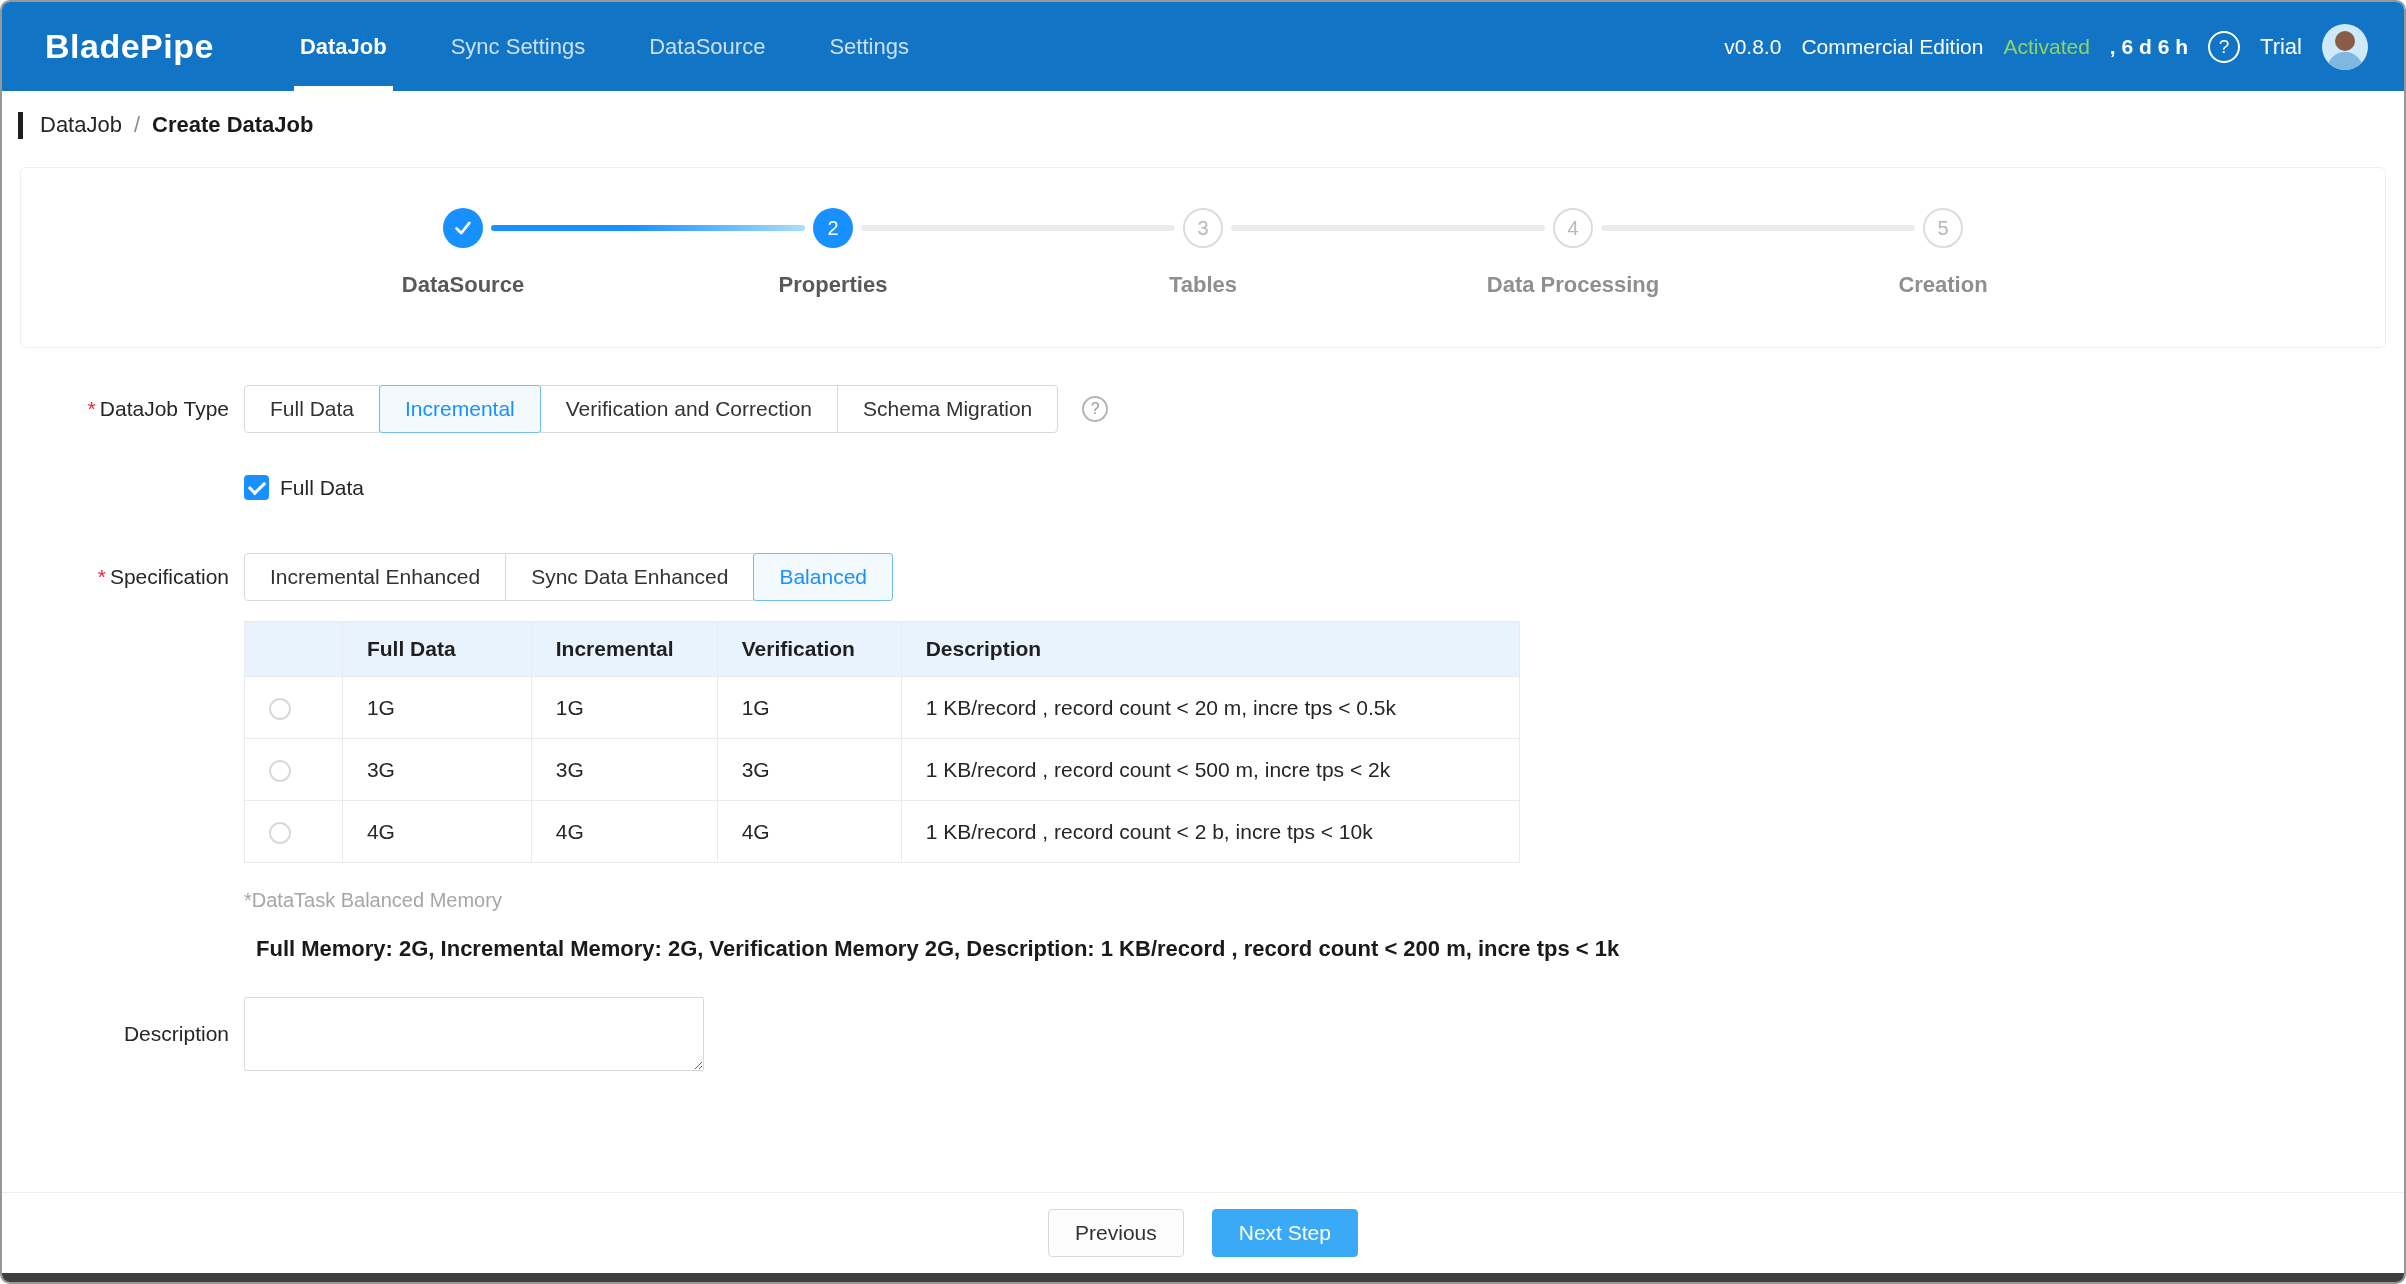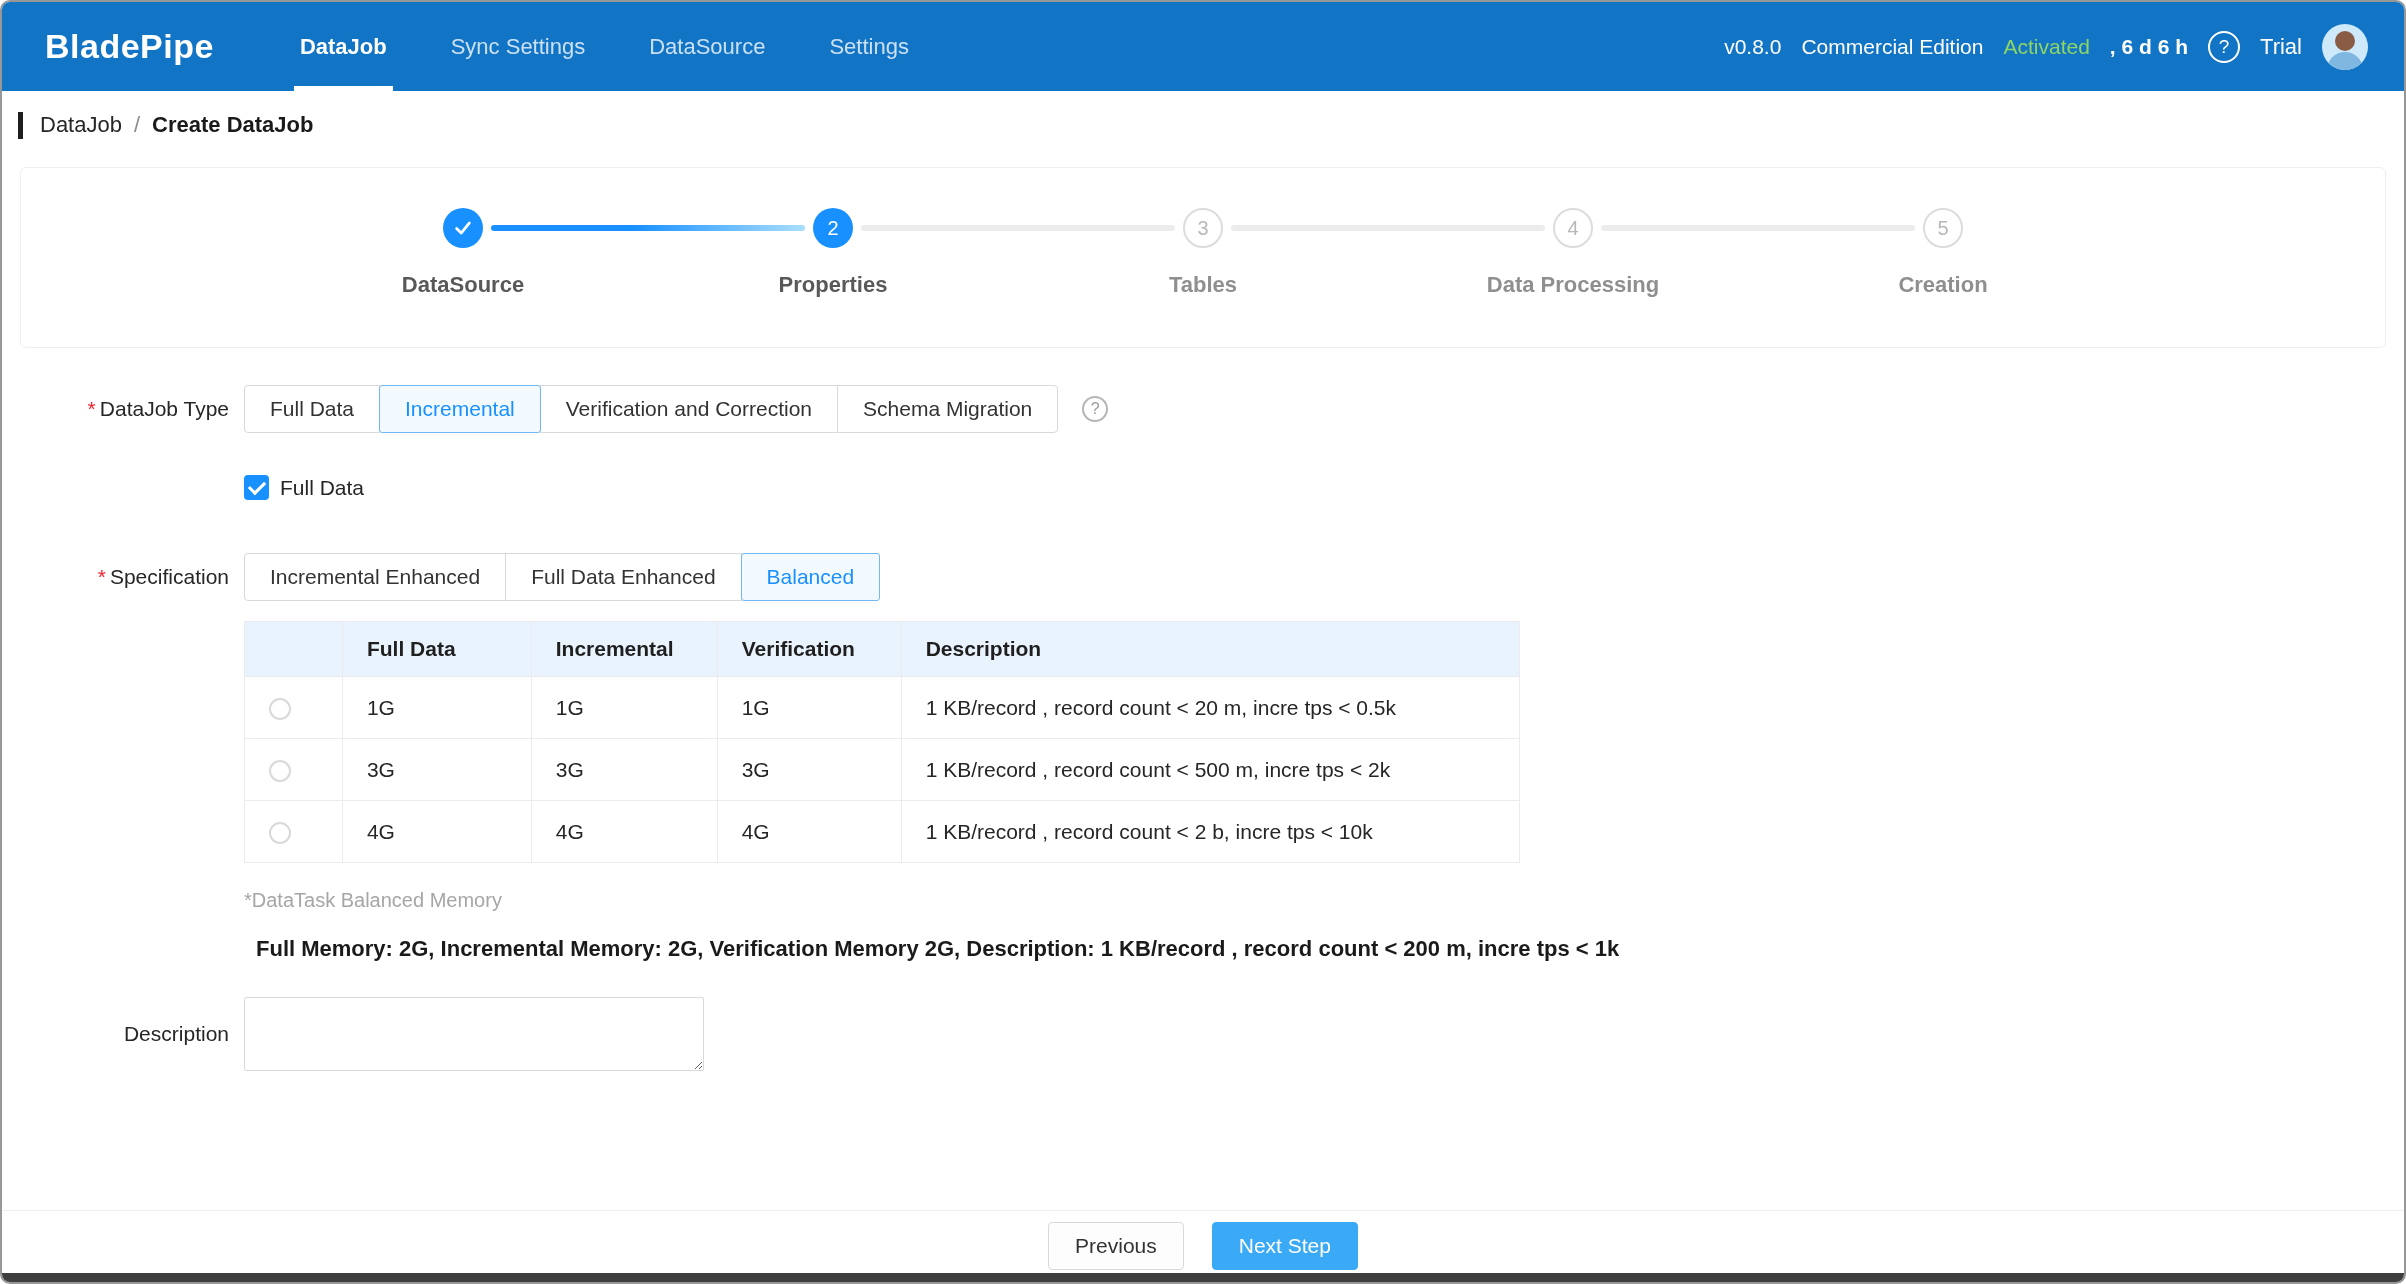--- a/index.html
+++ b/index.html
@@ -76,21 +76,21 @@
 
   .row-note { margin-top:26px; }
   .table-note { font-size:20px; color:#a6a6a6; }
   .row-summary { margin-top:24px;margin-left:12px; }
   .summary-text { font-size:22px; font-weight:bold; color:#1a1a1a; }
 
   .row-desc { margin-top:35px; }
   .desc-textarea { width:460px; height:74px; border:1px solid #d9d9d9; border-radius:2px; font-size:20px; font-family:"Liberation Sans", sans-serif; padding:8px 12px; resize:both; outline:none; }
 
   
-  .footer { position:absolute; left:0; right:0; bottom:9px; height:63px; border-top:1px solid #efefef; background:#fff; display:flex; justify-content:center; align-items:flex-start; gap:28px; padding-top:11px; }
+  .footer { position:absolute; left:0; right:0; bottom:9px; height:81px; border-top:1px solid #efefef; background:#fff; display:flex; justify-content:center; align-items:center; gap:28px; }
   .btn { height:48px; padding:0 26px; display:flex; align-items:center; font-size:21px; border-radius:4px; cursor:pointer; }
   .btn-default { background:#fdfdfd; border:1px solid #d9d9d9; color:#333; }
   .btn-primary { background:#3aa9f6; border:1px solid #3aa9f6; color:#fff; }
   .bottom-strip { position:absolute; left:0; right:0; bottom:0; height:9px; background:#3e3e3e; }
 </style>
 </head>
 <body>
 
 <div class="window">
 
@@ -173,21 +173,21 @@
       <span class="checkbox"></span>
       <span class="checkbox-label">Full Data</span>
     </div>
 
     <div class="form-row row-spec">
       <div class="form-label">
         <span class="required">*</span><span>Specification</span>
       </div>
       <div class="btn-group">
         <div class="seg-btn">Incremental Enhanced</div>
-        <div class="seg-btn">Full Data Enhanced</div>
+        <div class="seg-btn">Sync Data Enhanced</div>
         <div class="seg-btn selected">Balanced</div>
       </div>
     </div>
 
     <div class="form-row row-table">
       <div class="spacer-label"></div>
       <table class="spec">
         <colgroup>
             <col style="width:98px">
             <col style="width:189px">

